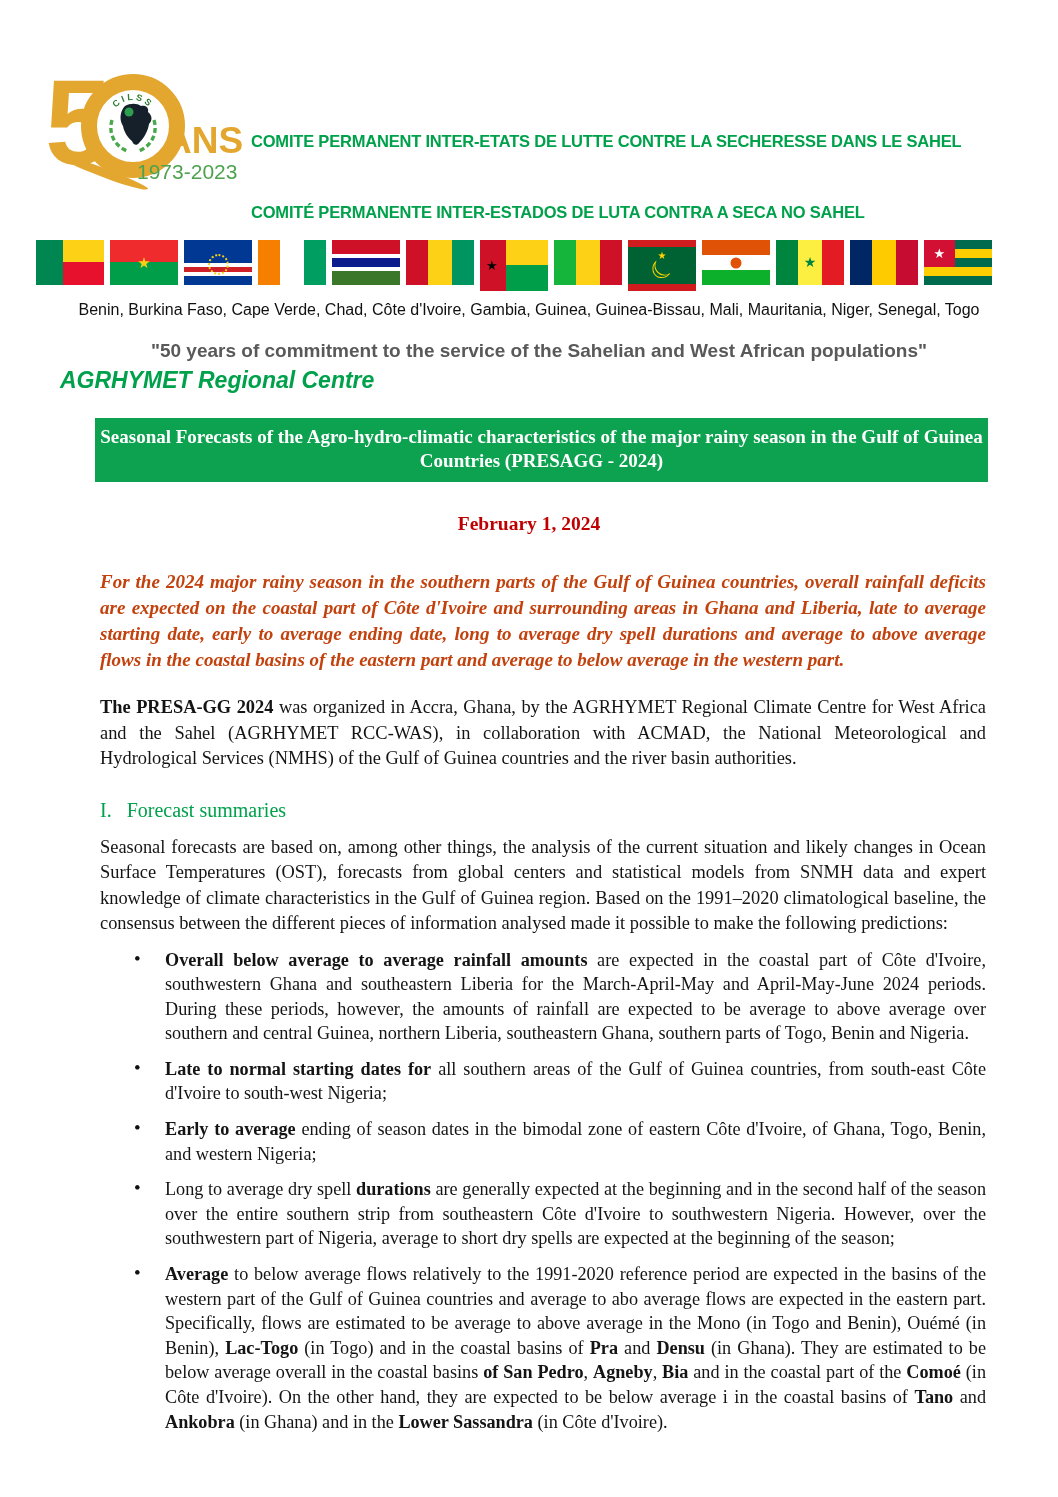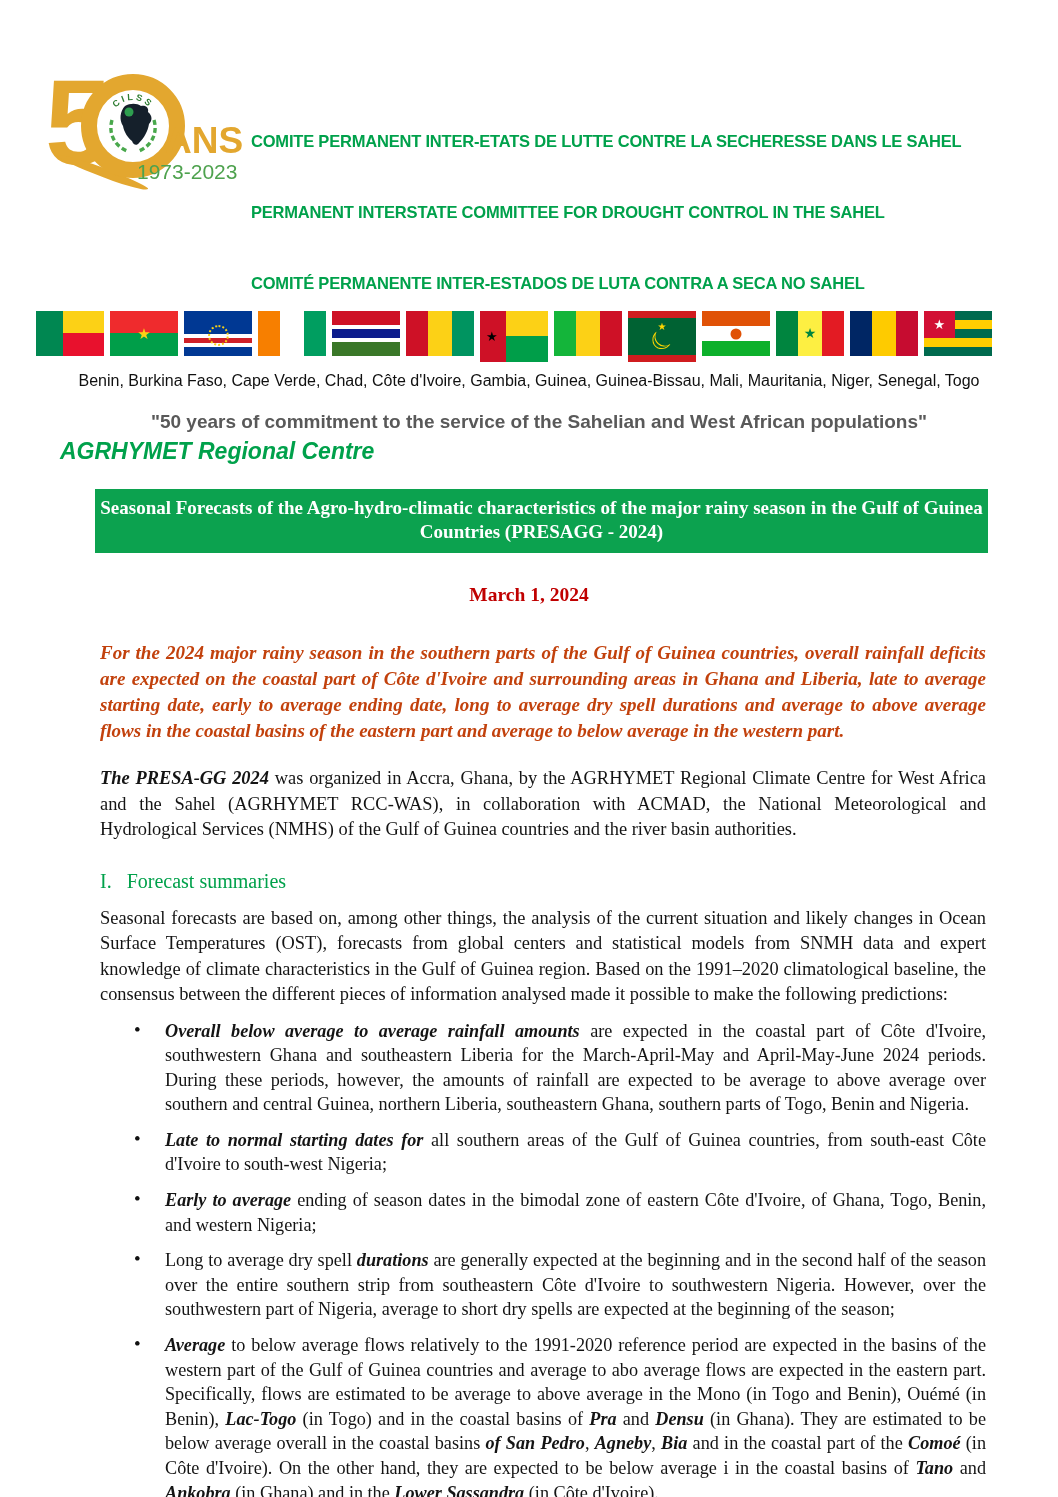--- a/index.html
+++ b/index.html
@@ -79,21 +79,21 @@
   .summary { margin:34px 72px 0 100px; font-weight:bold; font-style:italic; font-size:19px;
              line-height:26px; color:#c2410c; text-align:justify; }
   .para { margin:22px 72px 0 100px; font-size:18.4px; line-height:25.5px; text-align:justify; }
   .sec-head { margin:27px 72px 0 100px; font-weight:normal; font-size:20px; color:#00A14B; }
   .sec-head .sec-num { display:inline-block; margin-right:15px; }
   .para.tight { margin-top:13px; }
   ul.bullets { margin:4px 72px 0 100px; list-style:none; }
   ul.bullets li { position:relative; padding-left:65px; font-size:18.2px; line-height:24.6px;
                   text-align:justify; margin-top:11px; }
   ul.bullets li::before { content:"•"; position:absolute; left:34px; top:-1px; font-size:19px; color:#111; }
-  .b { font-weight:bold;font-style:italic; }
+  .b { font-weight:bold; }
 </style>
 </head>
 <body>
 
 <div class="page">
 
   <div class="org-header">
     <div class="logo">
       <span class="logo-5">5</span>
       <div class="logo-swoosh"></div>
@@ -109,21 +109,20 @@
           <circle cx="32" cy="22" r="4.5" fill="#2e9e4f"></circle>
           <path d="M15,30 C11,44 18,56 30,61" fill="none" stroke="#49a84c" stroke-width="3.4" stroke-dasharray="5 3"></path>
           <path d="M57,30 C61,44 54,56 42,61" fill="none" stroke="#49a84c" stroke-width="3.4" stroke-dasharray="5 3"></path>
         </svg>
       </div>
       <span class="logo-ans">ANS</span>
       <span class="logo-years">1973-2023</span>
     </div>
     <div class="org-lines">
       <div class="org-line">COMITE PERMANENT INTER-ETATS DE LUTTE CONTRE LA SECHERESSE DANS LE SAHEL</div>
-      <div class="org-line">PERMANENT INTERSTATE COMMITTEE FOR DROUGHT CONTROL IN THE SAHEL</div>
       <div class="org-line">COMITÉ PERMANENTE INTER-ESTADOS DE LUTA CONTRA A SECA NO SAHEL</div>
     </div>
   </div>
 
   <div class="flags">
       <div class="flag f-benin" title="Benin"></div>
       <div class="flag f-burkina-faso" title="Burkina Faso"></div>
       <div class="flag f-cape-verde" title="Cape Verde"></div>
       <div class="flag f-cote-divoire" title="Côte d'Ivoire"></div>
       <div class="flag f-gambia" title="Gambia"></div>
@@ -136,21 +135,21 @@
       <div class="flag f-chad" title="Chad"></div>
       <div class="flag f-togo" title="Togo"></div>
     </div>
   <div class="caption">Benin, Burkina Faso, Cape Verde, Chad, Côte d'Ivoire, Gambia, Guinea, Guinea-Bissau, Mali, Mauritania, Niger, Senegal, Togo</div>
 
   <div class="quote">"50 years of commitment to the service of the Sahelian and West African populations"</div>
   <div class="centre-title">AGRHYMET Regional Centre</div>
 
   <div class="banner">Seasonal Forecasts of the Agro-hydro-climatic characteristics of the major rainy season in the Gulf of Guinea Countries (PRESAGG - 2024)</div>
 
-  <div class="date-line">March 1, 2024</div>
+  <div class="date-line">February 1, 2024</div>
 
   <p class="summary">For the 2024 major rainy season in the southern parts of the Gulf of Guinea countries, overall rainfall deficits are expected on the coastal part of Côte d'Ivoire and surrounding areas in Ghana and Liberia, late to average starting date, early to average ending date, long to average dry spell durations and average to above average flows in the coastal basins of the eastern part and average to below average in the western part.</p>
 
   <p class="para"><span class="b">The PRESA-GG 2024</span><span> was organized in Accra, Ghana, by the AGRHYMET Regional Climate Centre for West Africa and the Sahel (AGRHYMET RCC-WAS), in collaboration with ACMAD, the National Meteorological and Hydrological Services (NMHS) of the Gulf of Guinea countries and the river basin authorities.</span></p>
 
   <div class="sec-head">
     <span class="sec-num">I.</span><span>Forecast summaries</span>
   </div>
   <p class="para tight">Seasonal forecasts are based on, among other things, the analysis of the current situation and likely changes in Ocean Surface Temperatures (OST), forecasts from global centers and statistical models from SNMH data and expert knowledge of climate characteristics in the Gulf of Guinea region. Based on the 1991–2020 climatological baseline, the consensus between the different pieces of information analysed made it possible to make the following predictions:</p>
 

